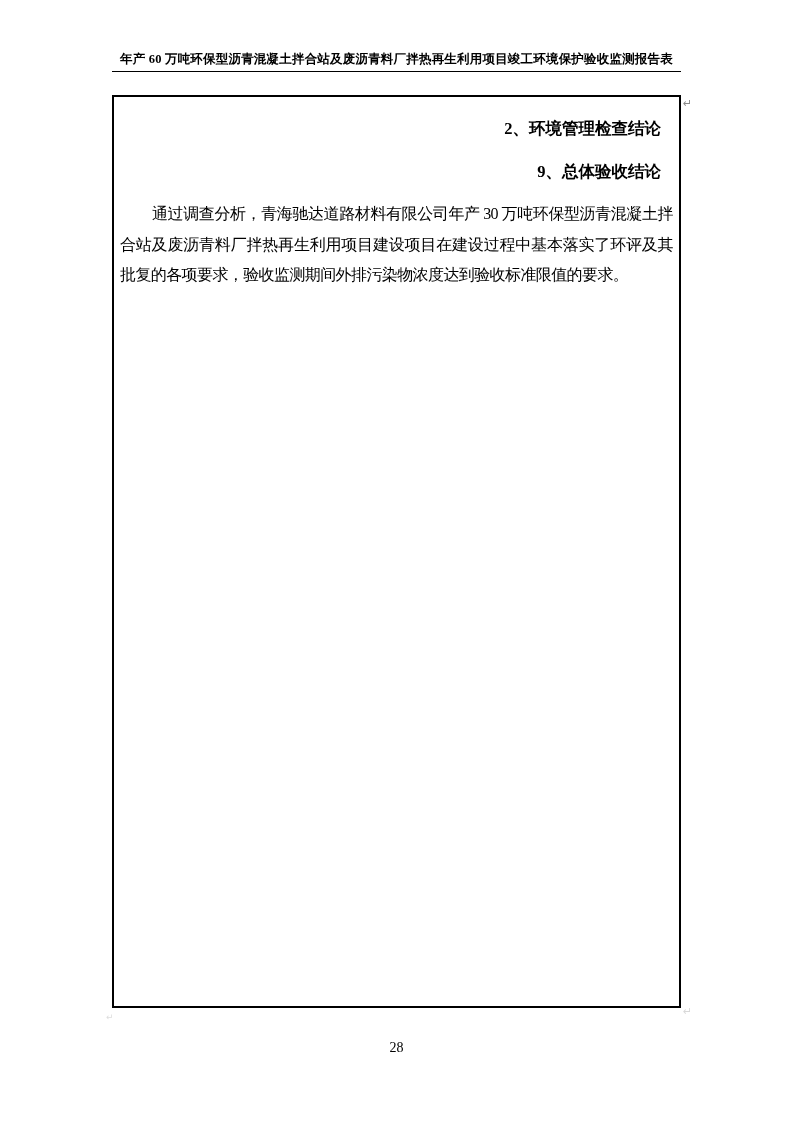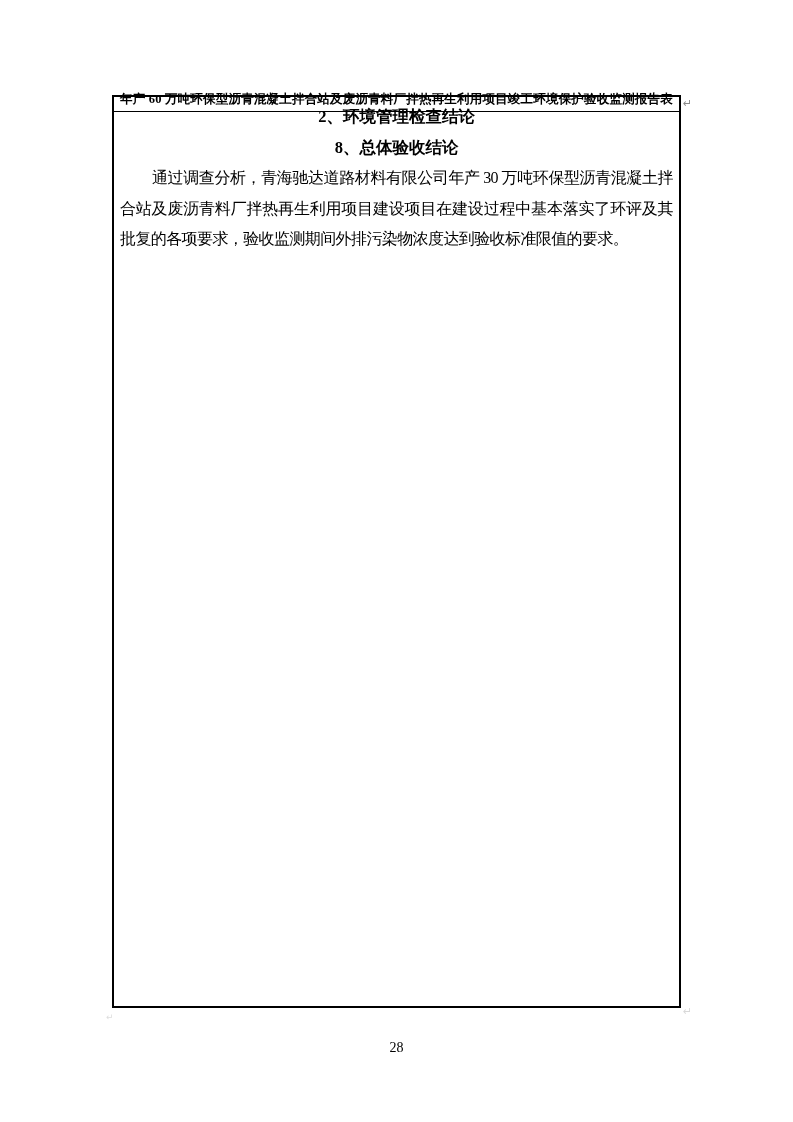--- a/index.html
+++ b/index.html
@@ -18,46 +18,45 @@
   }
   
   .page-header {
     position: absolute;
     left: 112px;
     top: 51px;
     width: 569px;
     text-align: center;
     border-bottom: 1.5px solid #000000;
     padding-bottom: 4px;
-    margin-top: 40px;
   }
   .header-title {
     font-size: 12.5px;
     font-weight: bold;
     line-height: 16px;
     white-space: nowrap;
     letter-spacing: 0.2px;
   }
   
   .content-box {
     position: absolute;
     left: 112px;
     top: 95px;
     width: 569px;
     height: 913px;
     box-sizing: border-box;
     border: 2px solid #000000;
     padding: 4px 6px 0 6px;
   }
   .section-heading {
-    margin: 0;
+    margin: 12px;
     font-size: 16.5px;
     font-weight: bold;
     line-height: 31px;
-    text-align: center;
+    text-align: right;
   }
   .section-paragraph {
     margin: 0;
     font-size: 16px;
     line-height: 30.5px;
     letter-spacing: -0.6px;
     text-align: justify;
     text-justify: inter-ideograph;
     text-indent: 2em;
     word-break: break-all;
@@ -90,21 +89,21 @@
 <div class="page">
 
   <div class="page-header">
     <div class="header-title">年产 60 万吨环保型沥青混凝土拌合站及废沥青料厂拌热再生利用项目竣工环境保护验收监测报告表</div>
   </div>
 
   <span class="para-mark top-right">↵</span>
 
   <div class="content-box">
     <h3 class="section-heading">2、环境管理检查结论</h3>
-    <h3 class="section-heading">8、总体验收结论</h3>
+    <h3 class="section-heading">9、总体验收结论</h3>
     <p class="section-paragraph">通过调查分析，青海驰达道路材料有限公司年产 30 万吨环保型沥青混凝土拌合站及废沥青料厂拌热再生利用项目建设项目在建设过程中基本落实了环评及其批复的各项要求，验收监测期间外排污染物浓度达到验收标准限值的要求。</p>
   </div>
 
   <span class="para-mark bottom-left">↵</span>
 
   <span class="para-mark bottom-right">↵</span>
 
   <div class="page-number">28</div>
 
 </div>

